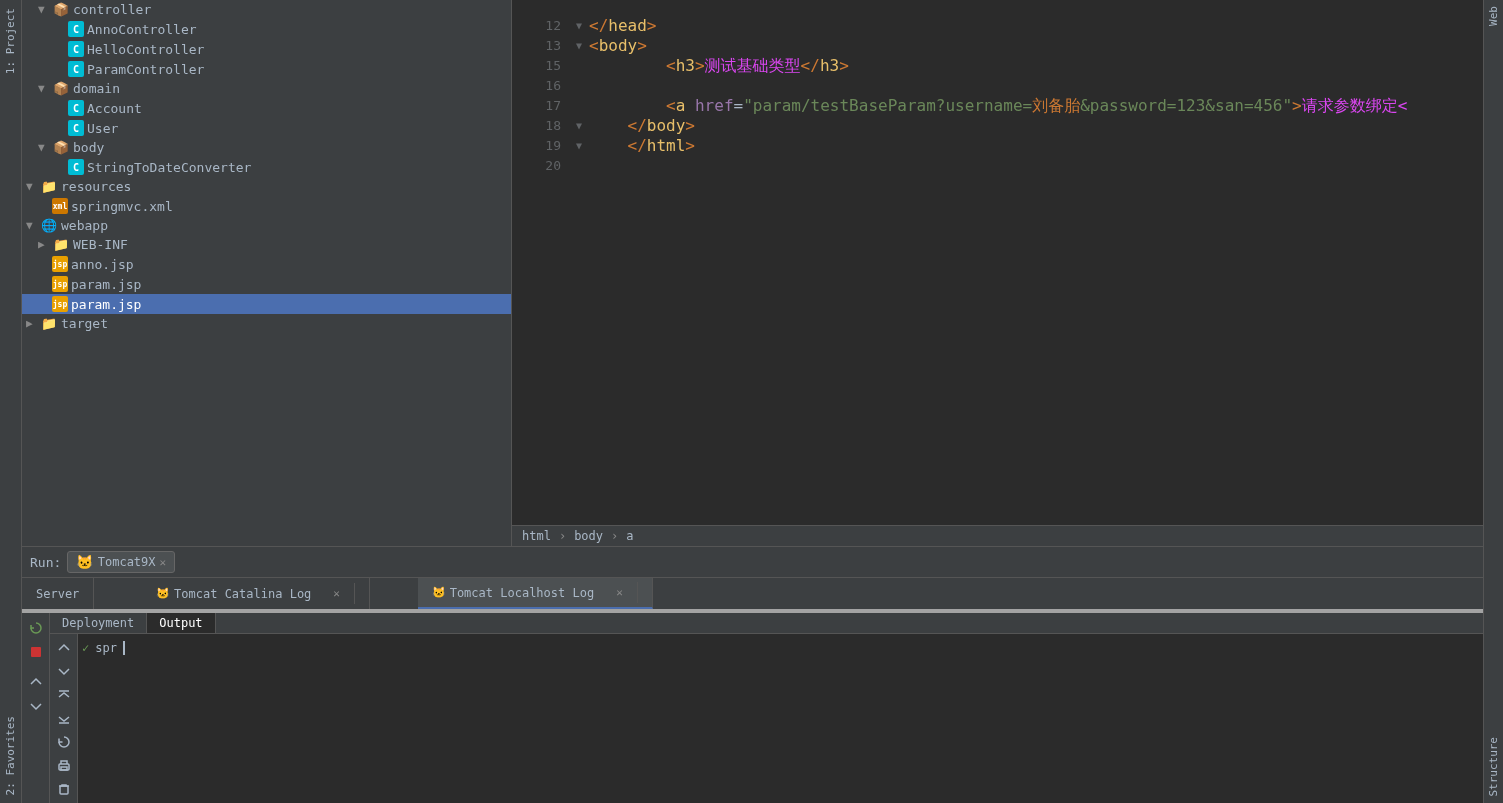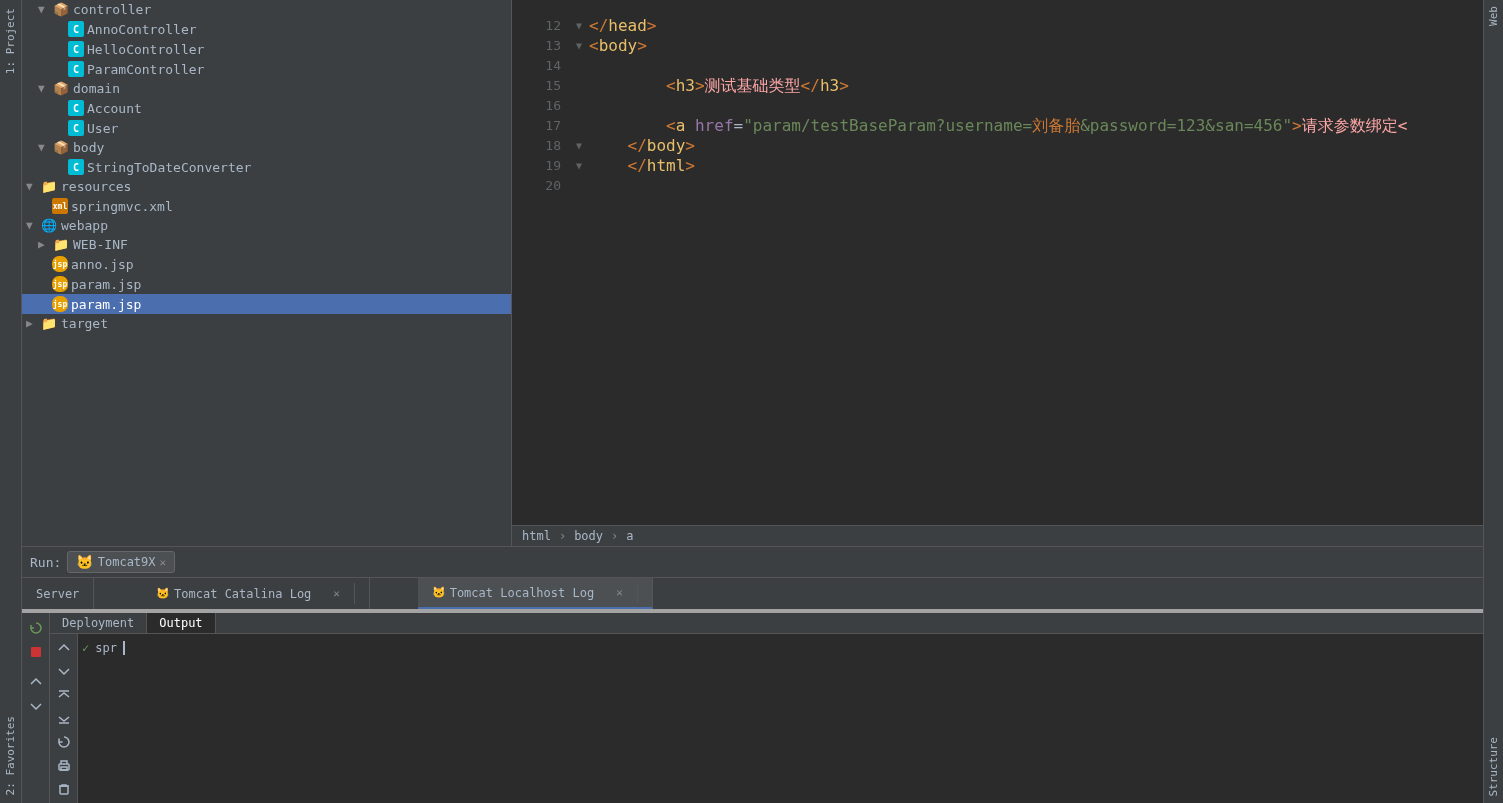--- a/index.html
+++ b/index.html
@@ -91,21 +91,21 @@
     .icon-jsp {
       display: inline-flex;
       align-items: center;
       justify-content: center;
       width: 16px;
       height: 16px;
       background: #e8a000;
       color: #fff;
       font-size: 8px;
       font-weight: bold;
-      border-radius: 7px;
+      border-radius: 2px;
       margin-right: 3px;
     }
 
     
     .icon-xml {
       display: inline-flex;
       align-items: center;
       justify-content: center;
       width: 16px;
       height: 16px;
@@ -155,21 +155,21 @@
     }
     .fold-gutter {
       width: 12px;
       flex-shrink: 0;
       color: #606366;
       font-size: 10px;
       text-align: center;
       line-height: 20px;
     }
     .tag-angle { color: #cc7832; }
-    .chinese-text { color: #fca5a5; }
+    .chinese-text { color: #d946ef; }
     .html-tag { color: #e8bf6a; }
     .attr-name { color: #9876aa; }
 
     
     .editor-status {
       background: #3c3f41;
       border-top: 1px solid #555;
       padding: 3px 10px;
       font-size: 12px;
       color: #a9b7c6;
@@ -470,25 +470,20 @@
             <div class="fold-gutter" style="color:#606366; font-size:10px;">▼</div>
             <div class="line-content"><span class="tag-angle">&lt;/</span><span class="html-tag">head</span><span class="tag-angle">&gt;</span></div>
           </div>
 
           <div class="code-line">
             <div class="line-number">13</div>
             <div class="fold-gutter" style="color:#606366; font-size:10px;">▼</div>
             <div class="line-content"><span class="tag-angle">&lt;</span><span class="html-tag">body</span><span class="tag-angle">&gt;</span></div>
           </div>
 
-          <div class="code-line">
-            <div class="line-number">14</div>
-            <div class="fold-gutter"></div>
-            <div class="line-content"></div>
-          </div>
 
           <div class="code-line">
             <div class="line-number">15</div>
             <div class="fold-gutter"></div>
             <div class="line-content">        <span class="tag-angle">&lt;</span><span class="html-tag">h3</span><span class="tag-angle">&gt;</span><span class="chinese-text">测试基础类型</span><span class="tag-angle">&lt;/</span><span class="html-tag">h3</span><span class="tag-angle">&gt;</span></div>
           </div>
 
           <div class="code-line">
             <div class="line-number">16</div>
             <div class="fold-gutter"></div>

